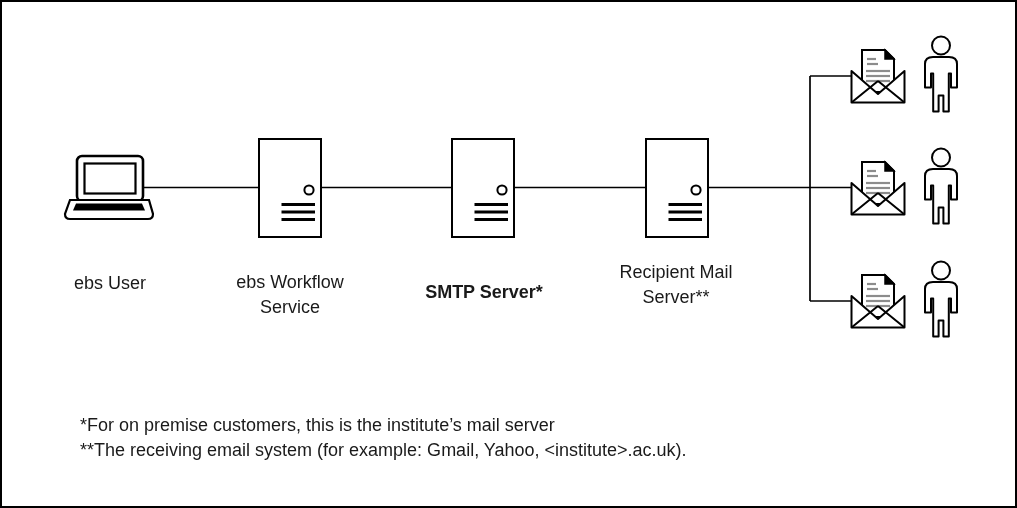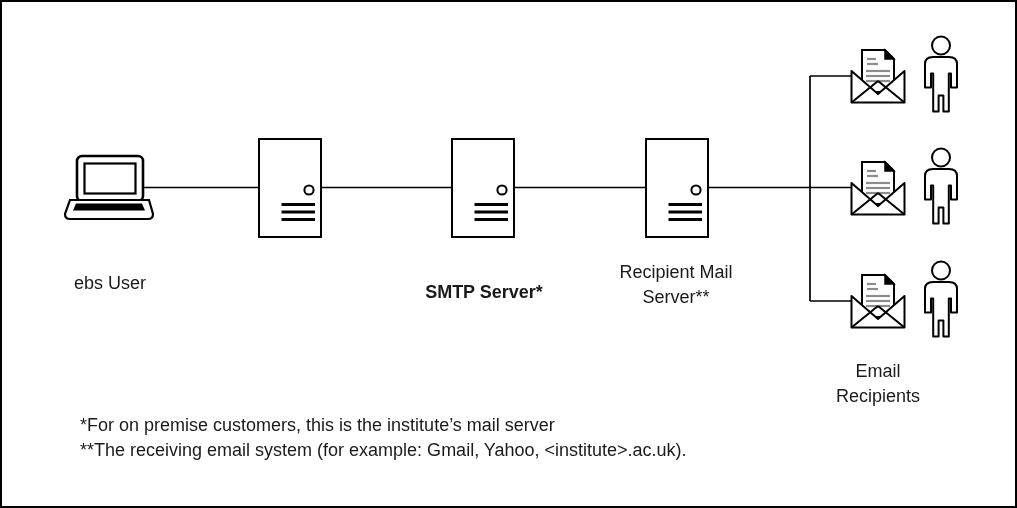--- a/index.html
+++ b/index.html
@@ -134,23 +134,23 @@
     <path d="M1.5,23 L28,46 L54.5,23 L54.5,54.5 L1.5,54.5 Z" fill="#fff" stroke="#000" stroke-width="2" stroke-linejoin="round"></path>
     <path d="M1.5,54.5 L28,33 M54.5,54.5 L28,33" fill="none" stroke="#000" stroke-width="2"></path>
   </svg>
   <svg class="abs" style="left:918px;top:258px;" width="42" height="80" viewBox="0 0 42 80">
     <circle cx="21" cy="10.5" r="9" fill="#fff" stroke="#000" stroke-width="2"></circle>
     <path d="M13,22 Q5,22 5,29 L5,52.5 L11,52.5 L11,38.5 L13.2,38.5 L13.2,76.5 L18.6,76.5 L18.6,60.5 L23.4,60.5 L23.4,76.5 L28.8,76.5 L28.8,38.5 L31,38.5 L31,52.5 L37,52.5 L37,29 Q37,22 29,22 Z" fill="#fff" stroke="#000" stroke-width="2" stroke-linejoin="round"></path>
   </svg>
 
   <div class="node-label" style="left:48px;top:269px;width:120px;">ebs User</div>
 
+  <div class="node-label" style="left:228px;top:268px;width:120px;">ebs Workflow Service</div>
 
   <div class="node-label" style="left:406px;top:278px;width:152px;font-weight:bold;">SMTP Server*</div>
 
   <div class="node-label" style="left:609px;top:258px;width:130px;">Recipient Mail Server**</div>
 
-  <div class="node-label" style="left:826px;top:357px;width:100px;">Email Recipients</div>
 
   <div class="footnote" style="top:411px;">*For on premise customers, this is the institute’s mail server</div>
   <div class="footnote" style="top:436px;">**The receiving email system (for example: Gmail, Yahoo, &lt;institute&gt;.ac.uk).</div>
 
 </div>
 
 </body></html>

